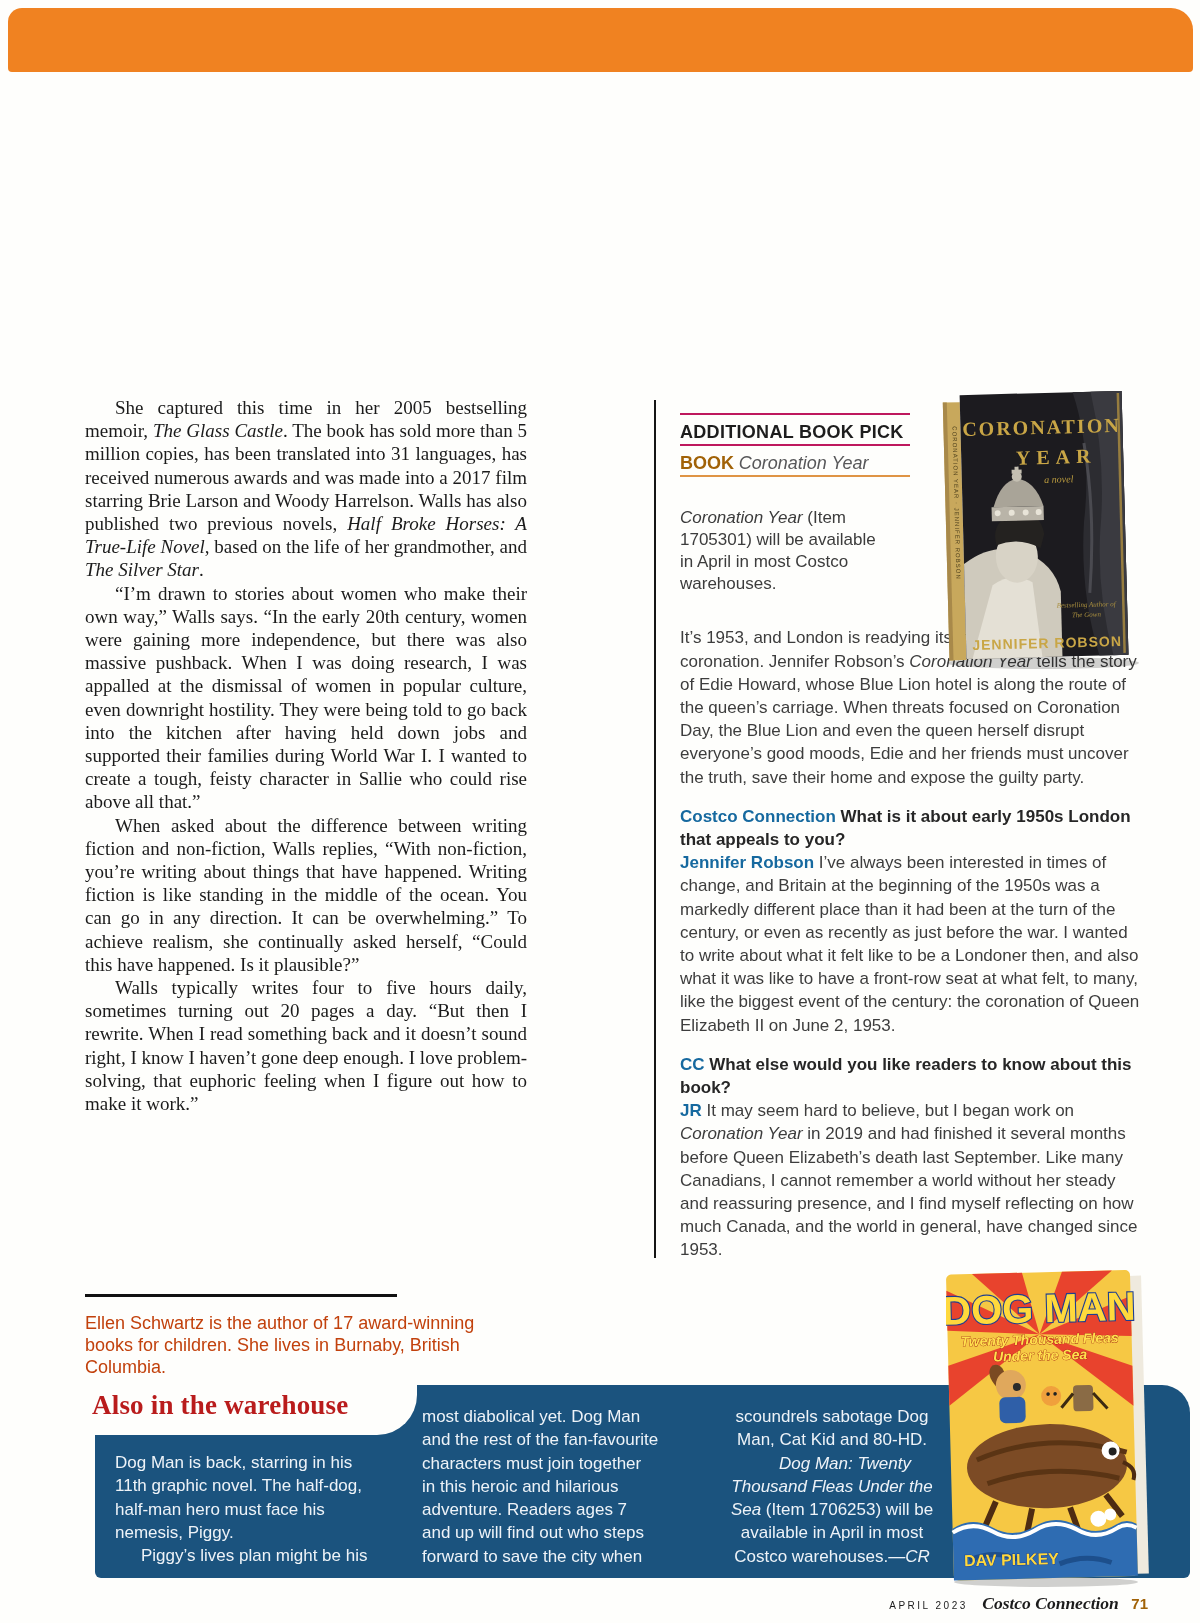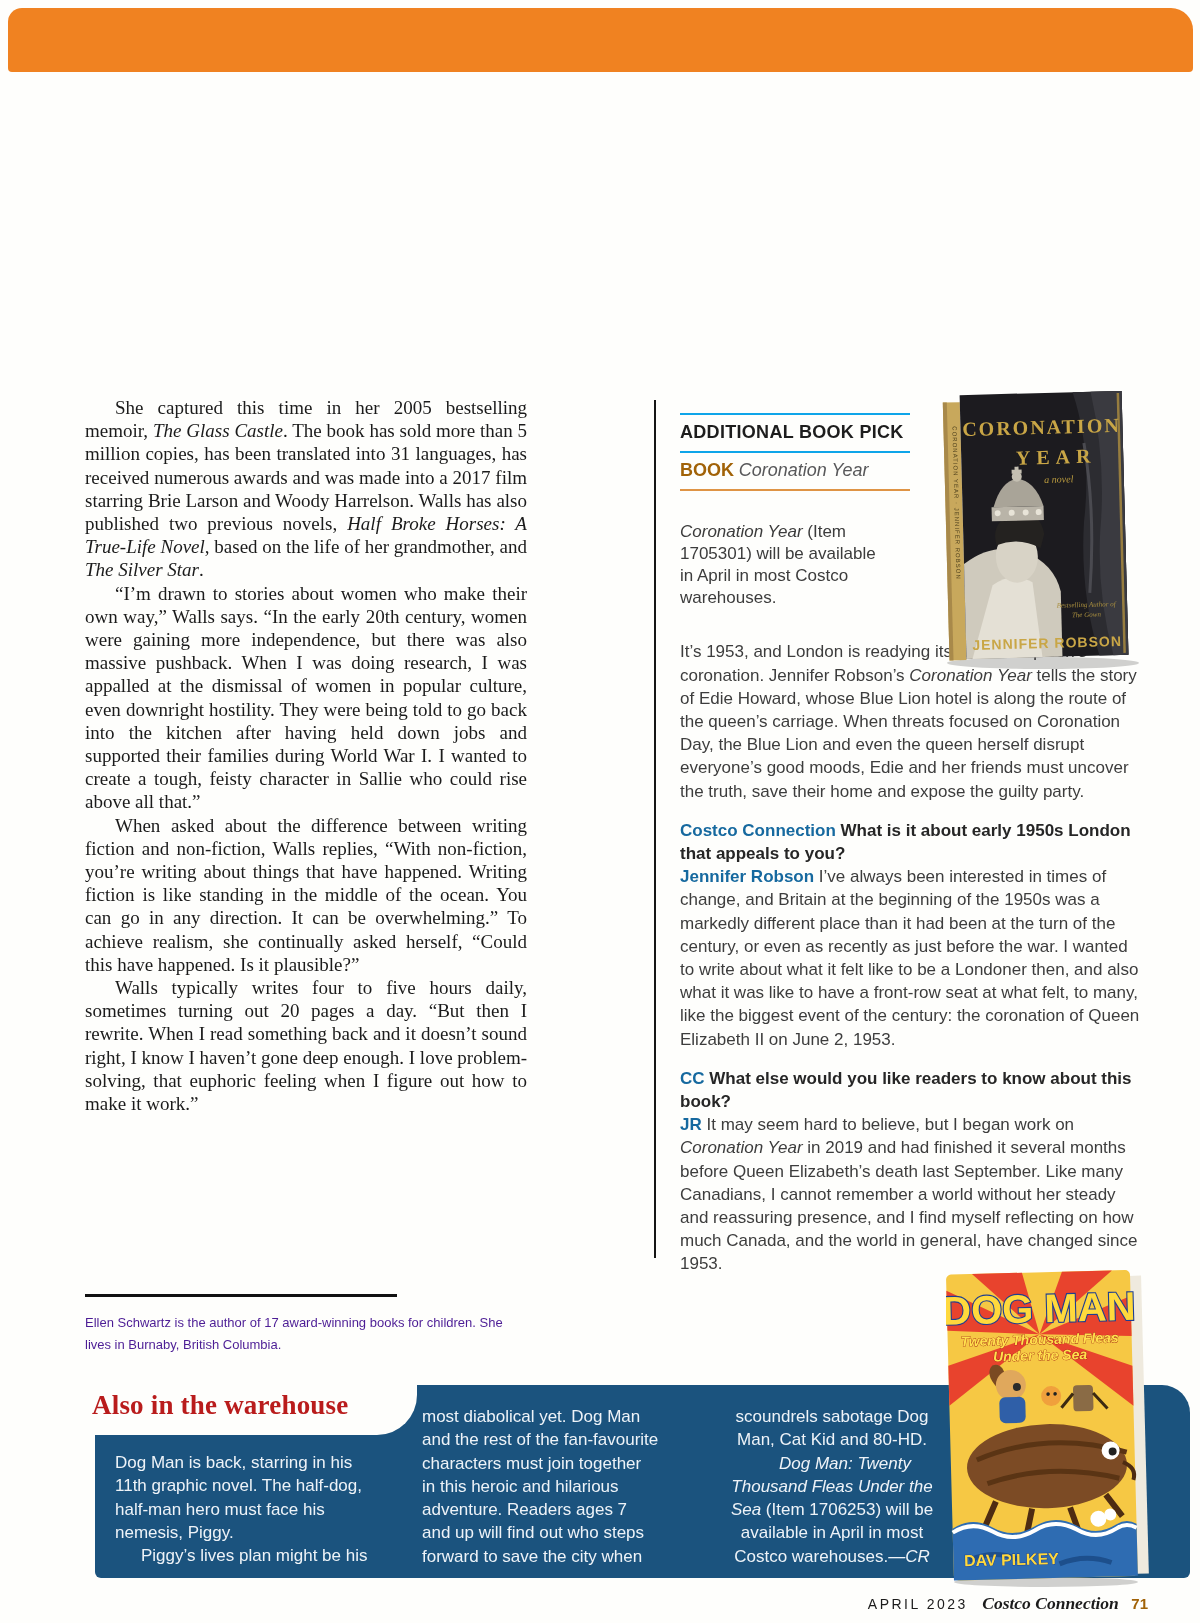--- a/index.html
+++ b/index.html
@@ -11,29 +11,29 @@
   .topbar{left:8px;top:8px;width:1185px;height:64px;background:#f08221;
           border-radius:14px 22px 4px 4px;}
 
   
   .leftcol{left:85px;top:396px;width:442px;color:#1b1b1b;
            font-family:"Liberation Serif",serif;font-size:19px;line-height:23.2px;
            text-align:justify;}
   .leftcol p{margin:0;text-indent:30px;}
   .endmark{color:#8f8f8f;font-size:14px;letter-spacing:0;}
   .footrule{left:85px;top:1294px;width:312px;height:3px;background:#111;}
-  .bio{left:85px;top:1312px;width:440px;font-size:13px;line-height:22px;color:#4c1d95;}
+  .bio{left:85px;top:1312px;width:440px;font-size:18px;line-height:22px;color:#c2410c;}
 
   
   .vdivider{left:654px;top:400px;width:2px;height:858px;background:#151515;}
 
   
   .rightcol{left:680px;top:413px;width:465px;color:#3d3d3d;font-size:17px;line-height:23.2px;}
   .pickhead{width:230px;border-bottom:2px solid #df9445;}
-  .pickrow{border-top:2px solid #0ea5e9;padding:6px 0 7px;white-space:nowrap;}
+  .pickrow{border-top:2px solid #be185d;padding:6px 0 0;white-space:nowrap;}
   .picktitle{font-weight:bold;font-size:18px;letter-spacing:.3px;color:#1d1d1d;}
   .picklabel{font-weight:bold;font-size:18px;color:#a16207;}
   .pickval{font-size:18px;color:#58585a;}
   .caption{margin:30px 0 16px 0;width:234px;font-size:17px;line-height:22px;color:#3c3c3c;}
   .rbody{margin:0;width:465px;}
   .intro{margin-top:31px;}
   .qablock{margin-top:16px;}
   .qablock p{margin:0;}
   .i{font-style:italic;}
   .lead{color:#16699f;font-weight:bold;}
@@ -46,21 +46,21 @@
   .tabnotch{position:absolute;left:0;top:0;width:322px;height:50px;background:#fefefc;
             border-bottom-right-radius:40px;}
   .wh-heading{left:92px;top:1390px;font-size:27px;font-weight:bold;color:#b91c1c;letter-spacing:.2px;font-family:Liberation Serif, serif;}
   .whcol{position:absolute;color:#eef3f8;font-size:17px;line-height:23.3px;}
   .whcol1{left:20px;top:66px;width:280px;}
   .whcol2{left:327px;top:20px;width:270px;}
   .whcol3{left:612px;top:20px;width:250px;text-align:center;}
 
   
   .footer{left:0;top:1593px;width:1148px;text-align:right;white-space:nowrap;}
-  .f-issue{font-size:14px;letter-spacing:2.5px;color:#1b1b1b;}
+  .f-issue{font-size:10px;letter-spacing:2.5px;color:#1b1b1b;}
   .f-mag{font-family:"Liberation Serif",serif;font-style:italic;font-weight:bold;
          font-size:17.5px;color:#1b1b1b;margin-left:10px;}
   .f-page{font-size:15px;font-weight:bold;color:#a16207;margin-left:8px;}
 
   .coverwrap{pointer-events:none;}
 </style>
 </head>
 <body>
 
 <div class="abs topbar"></div>

